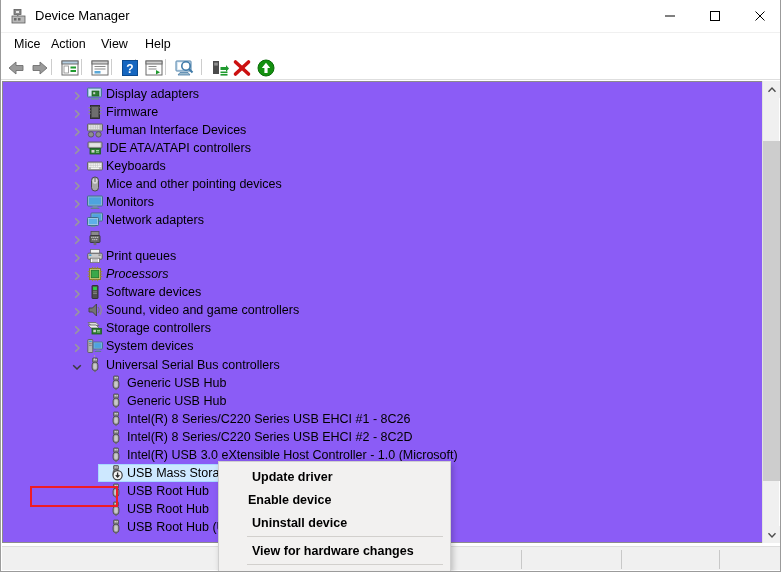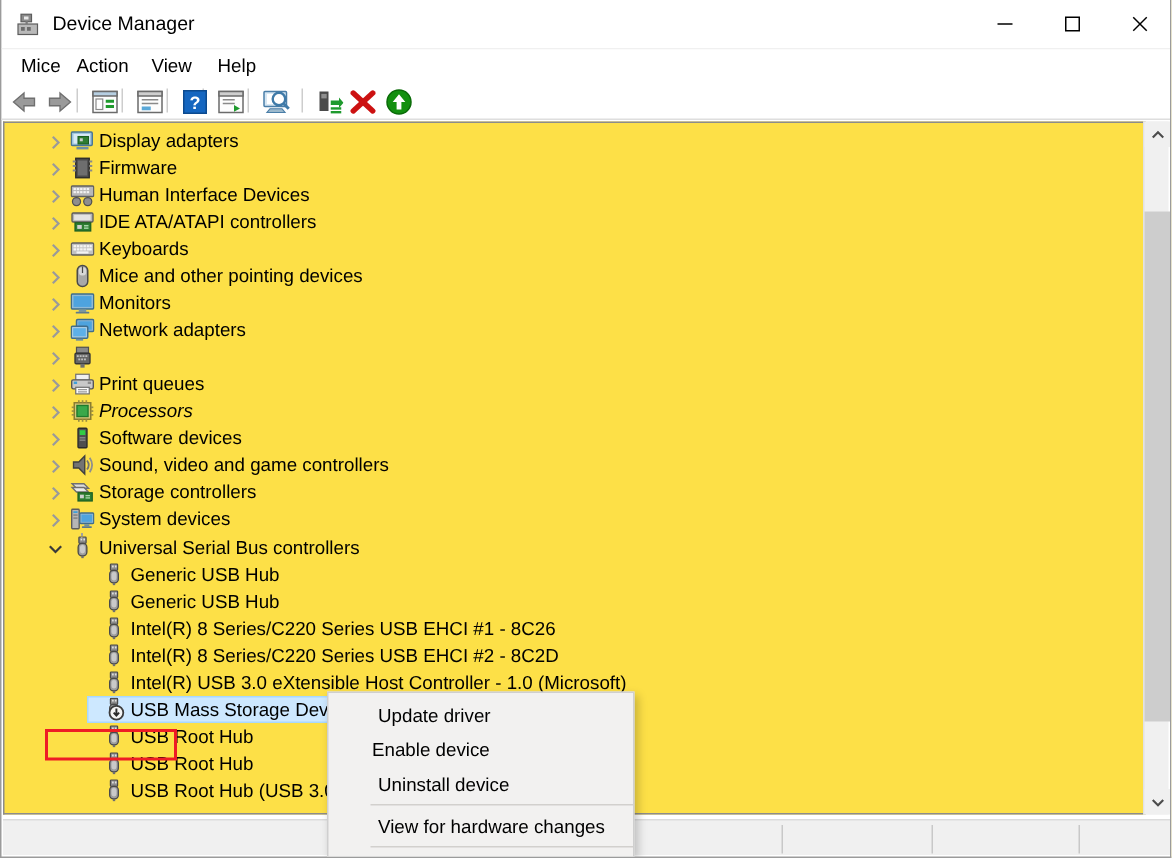--- a/index.html
+++ b/index.html
@@ -77,24 +77,25 @@
   .tsep {
     position: absolute; top: 5px;
     width: 1px; height: 16px;
     background: #cdcdcd;
   }
 
   
   #treepanel {
     position: absolute; left: 1px; top: 81px;
     width: 762px; height: 462px;
-    background: #fde047;
+    background: #8b5cf6;
     border: 1px solid #8c8c8c;
     border-right: none;
     overflow: hidden;
+    padding-left: 40px;
   }
   #treeinner { position: relative; width: 100%; height: 100%; }
 
   .row {
     position: absolute; left: 0;
     height: 18px;
     width: 100%;
     display: flex; align-items: center;
     cursor: default;
     white-space: nowrap;
@@ -167,26 +168,27 @@
   }
   #status-text {
     position: absolute; left: 8px; top: 4px;
     font-size: 12px; color: #000;
   }
 
   
   #ctxmenu {
     position: absolute;
     left: 217px; top: 461px;
-    width: 205px; height: 111px;
+    width: 233px; height: 111px;
     background: #f2f1f0;
     border: 1px solid #cfcfcf;
     box-shadow: 2px 2px 6px rgba(0,0,0,0.22);
     z-index: 50;
     overflow: hidden;
+    font-weight: bold;
   }
   .ctxitem {
     position: absolute; left: 1px;
     width: 231px; height: 23px;
     line-height: 23px;
     font-size: 12.5px;
     color: #000000;
     padding-left: 32px;
     cursor: default;
     white-space: nowrap;

